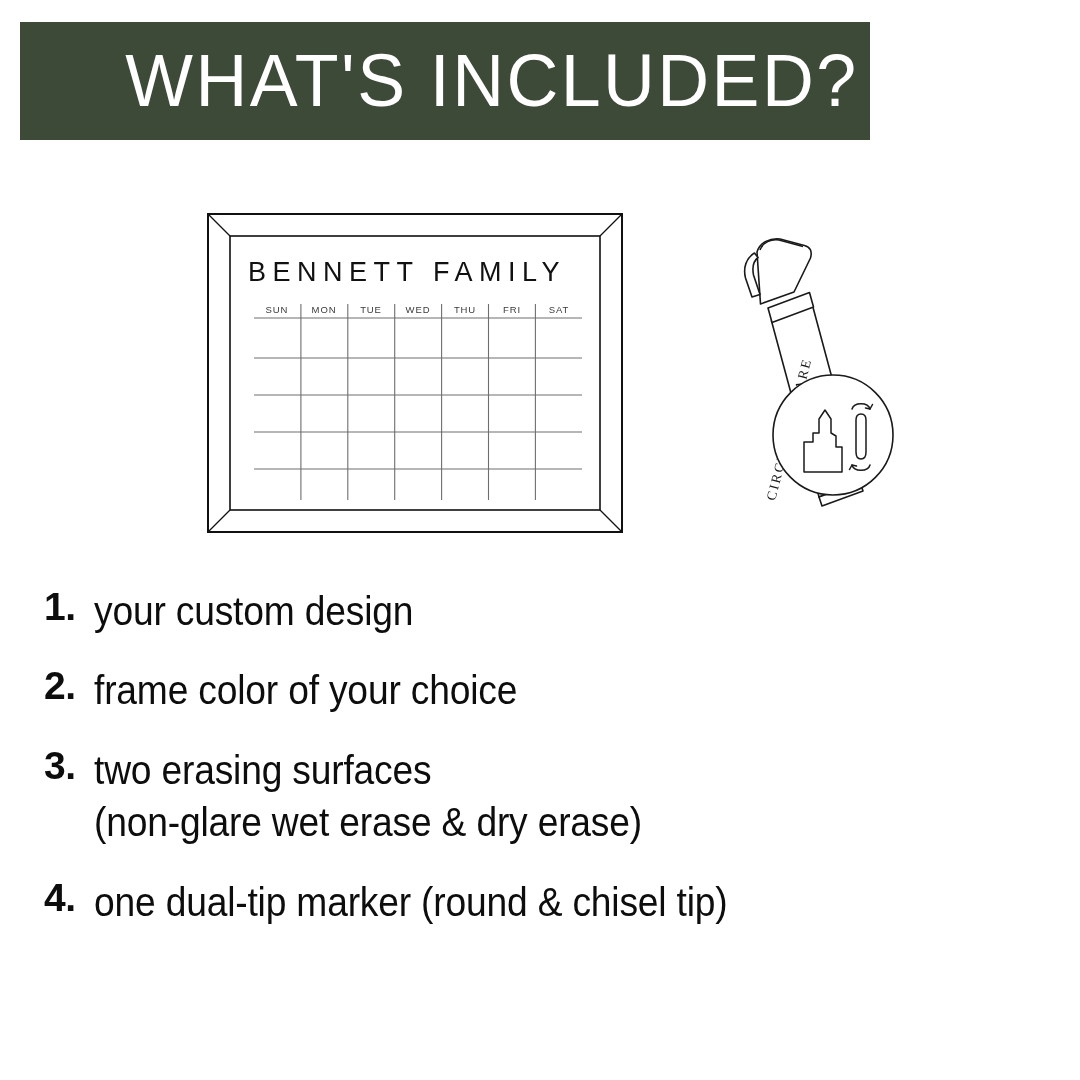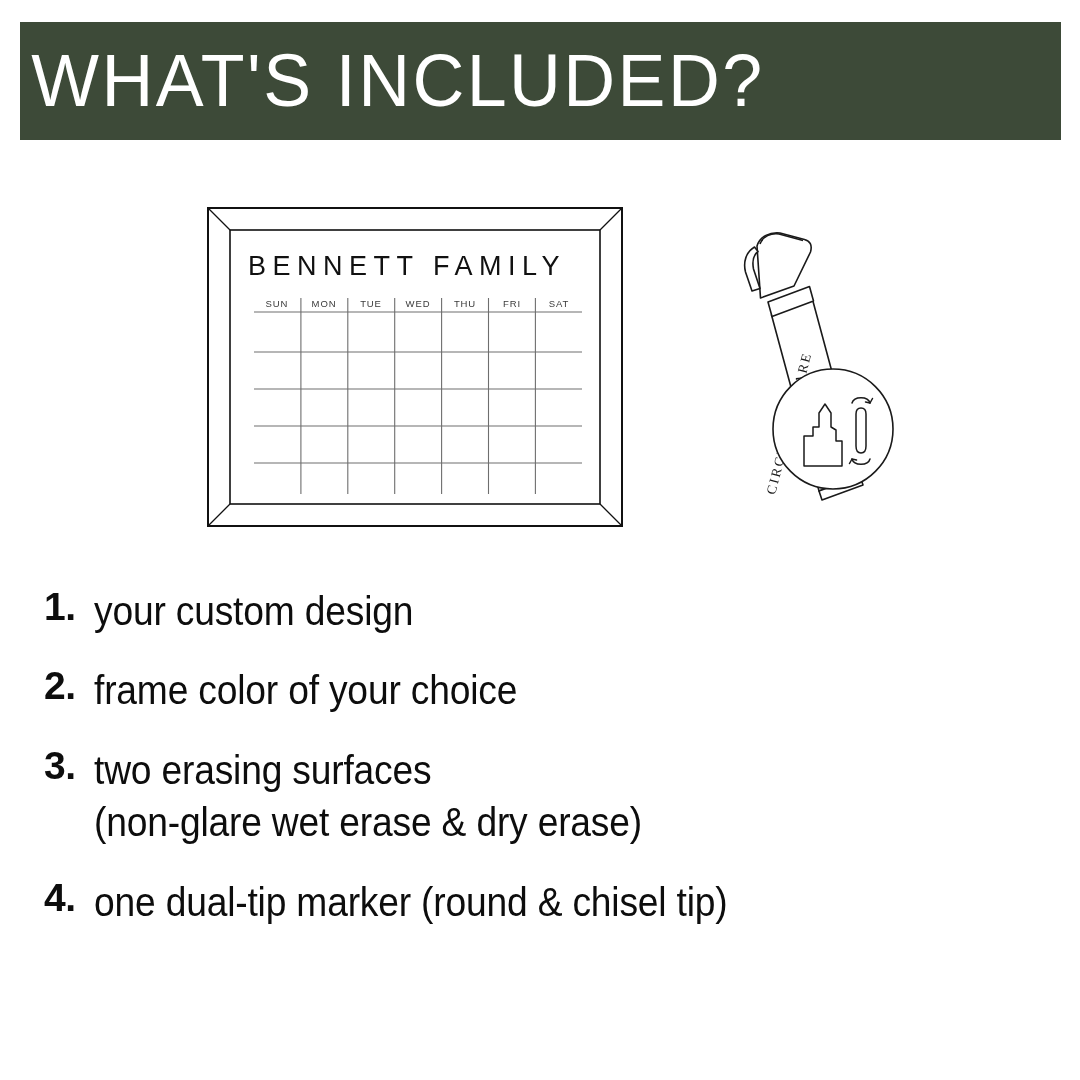--- a/index.html
+++ b/index.html
@@ -13,43 +13,43 @@
     font-family: "Liberation Sans", sans-serif;
     overflow: hidden;
     position: relative;
   }
 
   
   #header-banner {
     position: absolute;
     left: 20px;
     top: 22px;
-    width: 1041px;
+    width: 850px;
     height: 118px;
     background: #3d4a38;
     display: flex;
     align-items: center;
-    justify-content: flex-start;
+    justify-content: flex-end;
   }
   #header-title {
     color: #ffffff;
     font-family: "Liberation Sans", sans-serif;
     font-size: 74px;
     font-weight: 300;
     letter-spacing: 2.5px;
     line-height: 1;
     white-space: nowrap;
     transform: scaleX(0.97);
   }
 
   
   #illustration-area {
     position: absolute;
     left: 0;
-    top: 164px;
+    top: 170px;
     width: 960px;
     height: 400px;
   }
 
   
   #calendar-board {
     position: absolute;
     left: 206px;
     top: 42px;
     width: 418px;

